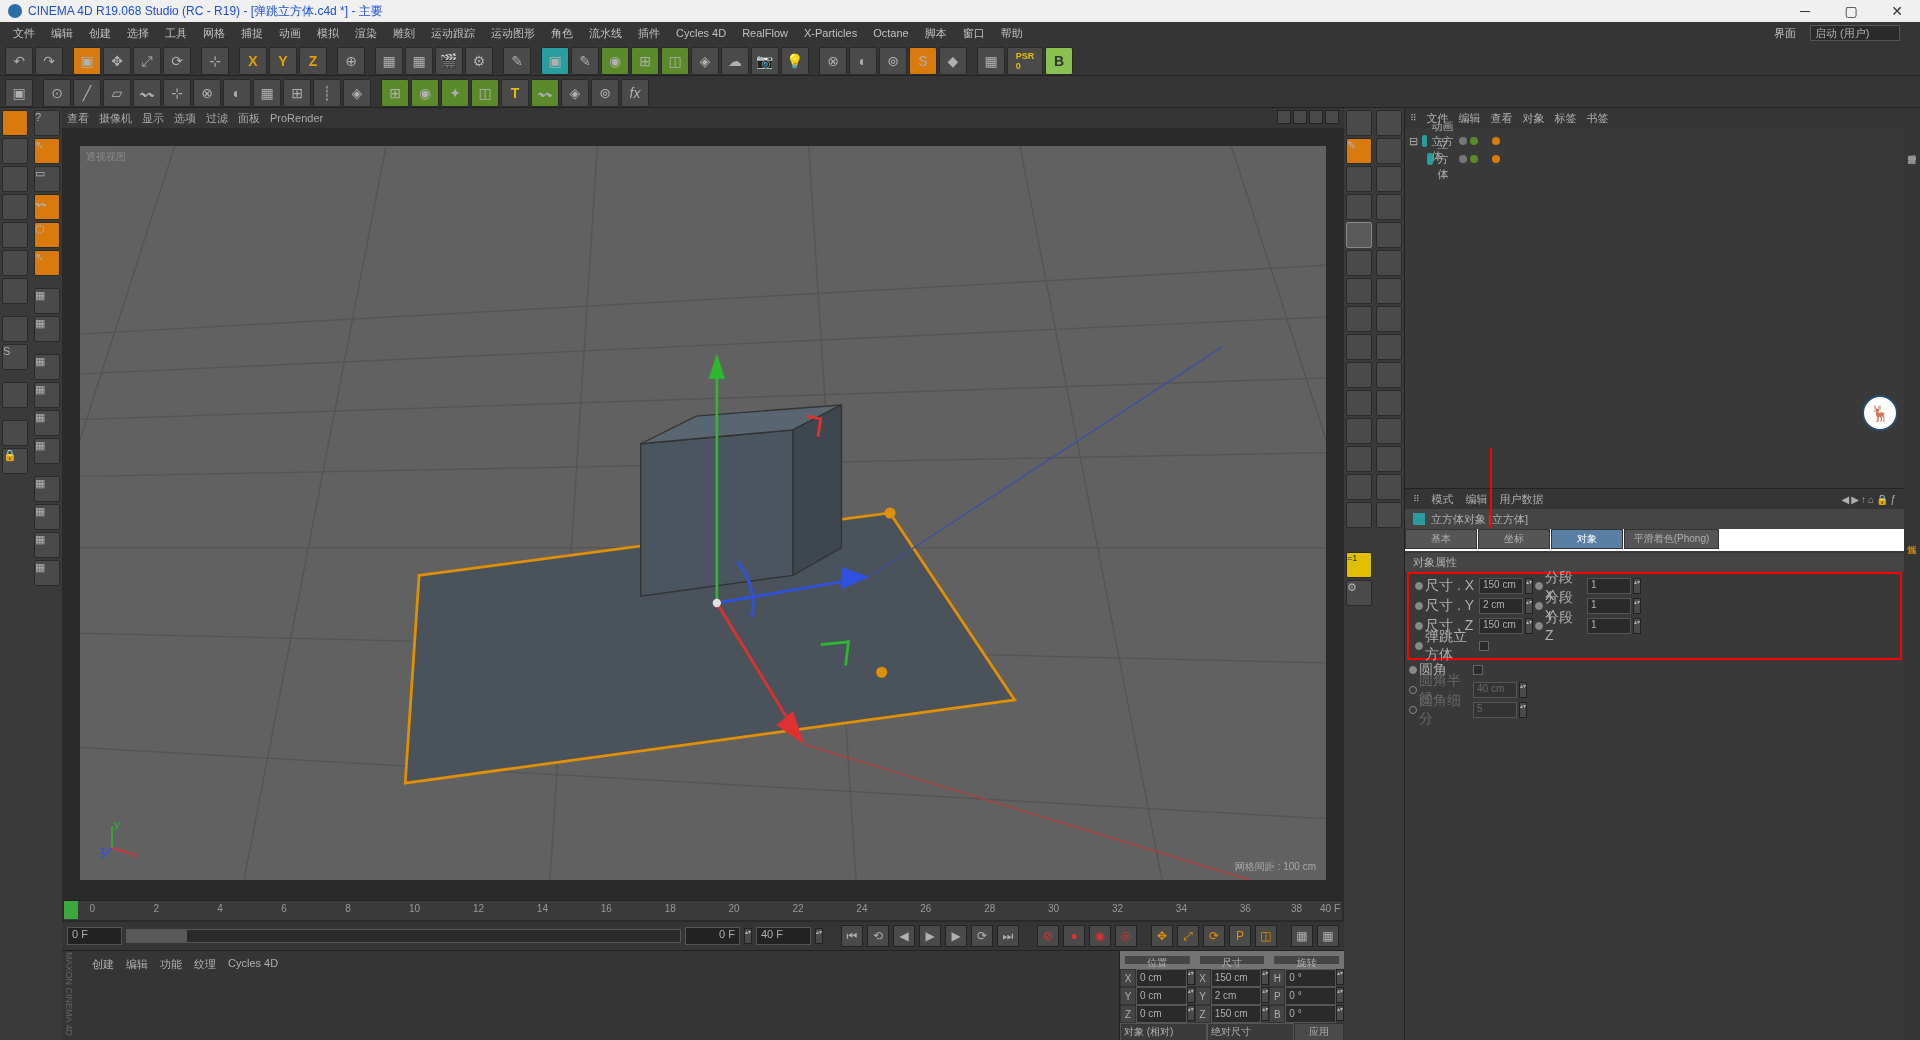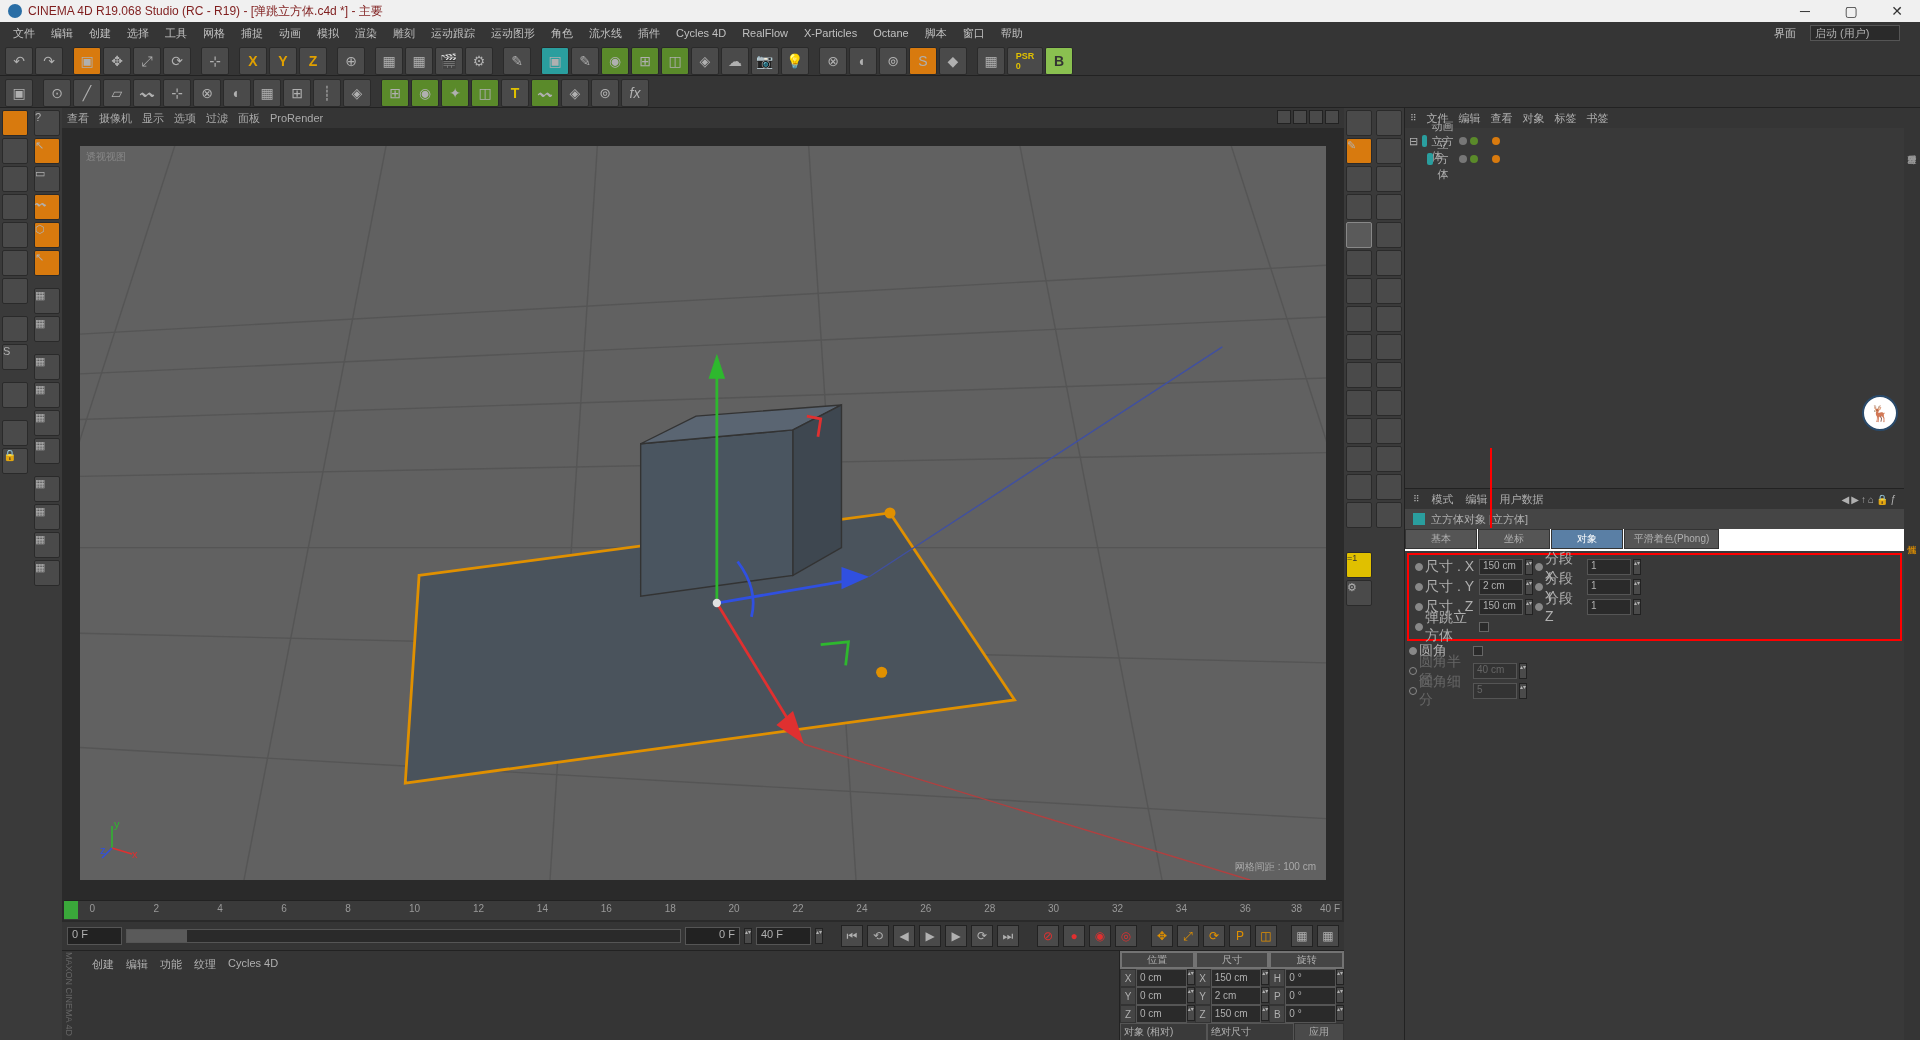--- a/index.html
+++ b/index.html
@@ -1,19 +1,19 @@
 <!DOCTYPE html>
 <html><head>
 <meta charset="utf-8">
 <style>
 * { margin: 0; padding: 0; box-sizing: border-box; font-family: "Microsoft YaHei", sans-serif; font-size: 11px; color: #b0b0b0; }
 body { background: #3a3a3a; width: 1920px; height: 1040px; overflow: hidden; position: relative; }
 .titlebar { height: 22px; background: #f0f0f0; display: flex; align-items: center; padding: 0 8px; }
 .titlebar .icon { width: 14px; height: 14px; background: #2a6ea5; border-radius: 50%; margin-right: 6px; }
-.titlebar span { color: #7f1d1d; font-size: 12px; }
+.titlebar span { color: #1d4ed8; font-size: 12px; }
 .winbtns { position: absolute; right: 0; top: 0; display: flex; }
 .winbtns div { width: 46px; height: 22px; display: flex; align-items: center; justify-content: center; color: #333; font-size: 14px; }
 .menubar { height: 22px; background: #353535; display: flex; align-items: center; padding: 0 5px; position: relative; }
 .menubar span { padding: 0 8px; color: #c0c0c0; cursor: default; }
 .menubar .right { position: absolute; right: 0; display: flex; align-items: center; }
 .toolbar { background: #353535; display: flex; align-items: center; padding: 3px 5px; gap: 2px; border-bottom: 1px solid #222; flex-wrap: wrap; }
 .tbtn { width: 24px; height: 24px; background: #4a4a4a; border: 1px solid #2a2a2a; display: inline-flex; align-items: center; justify-content: center; border-radius: 2px; font-size: 14px; }
 .tbtn.big { width: 28px; height: 28px; }
 .tsep { width: 6px; }
 .tbtn.orange { background: #d87a0e; }
@@ -75,21 +75,21 @@
 .attr-input { width: 44px; height: 16px; background: #2a2a2a; border: 1px solid #555; padding: 0 3px; font-size: 10px; }
 .spinner { width: 8px; height: 16px; background: #4a4a4a; border: 1px solid #222; font-size: 6px; line-height: 7px; text-align: center; }
 .redbox { border: 2px solid red; padding: 2px; margin: 0 2px; }
 .attr-check { width: 10px; height: 10px; background: #2a2a2a; border: 1px solid #666; }
 .disabled { color: #666; }
 .bottom-panels { display: flex; height: 90px; background: #353535; border-top: 1px solid #222; }
 .bottom-left { flex: 1; padding: 4px; }
 .bottom-left-tabs { display: flex; gap: 12px; padding: 2px 8px; }
 .coord-panel { width: 225px; background: #393939; border-left: 1px solid #222; }
 .coord-header { display: flex; height: 18px; }
-.coord-header div { flex: 1; text-align: center; font-size: 10px; background: #454545; border: 2px solid #737373; }
+.coord-header div { flex: 1; text-align: center; font-size: 10px; background: #454545; border: 5px solid #737373; }
 .coord-row { display: flex; height: 18px; }
 .coord-lbl { width: 16px; text-align: center; font-size: 10px; background: #454545; line-height: 17px; border: 1px solid #333; }
 .coord-in { flex: 1; background: #2a2a2a; border: 1px solid #555; padding: 0 3px; font-size: 10px; line-height: 16px; }
 .coord-footer { display: flex; height: 18px; }
 .coord-sel { flex: 1; background: #3a3a3a; border: 1px solid #555; font-size: 10px; padding: 0 3px; line-height: 16px; }
 .apply-btn { width: 50px; background: #4a4a4a; border: 1px solid #333; text-align: center; font-size: 10px; line-height: 16px; }
 .sidetext { position: absolute; writing-mode: vertical-rl; font-size: 9px; color: #666; }
 .farright { width: 16px; background: #353535; position: relative; }
 .watermark { position: absolute; right: 22px; top: 395px; width: 36px; height: 36px; border-radius: 50%; background: #fff; border: 2px solid #2a4a6a; z-index: 100; display: flex; align-items: center; justify-content: center; font-size: 16px; color: #333; }
 .nav-arrows { position: absolute; right: 40px; top: 425px; display: flex; gap: 2px; align-items: center; }
@@ -538,20 +538,21 @@
         <div class="cube-ico"></div>
         <span>立方体对象 [立方体]</span>
       </div>
       <div class="attr-tabs">
         <div class="attr-tab">基本</div>
         <div class="attr-tab">坐标</div>
         <div class="attr-tab active">对象</div>
         <div class="attr-tab wide">平滑着色(Phong)</div>
       </div>
       <div class="attr-section">
+        <div class="attr-sec-title">对象属性</div>
         <div class="redbox">
           <div class="attr-row">
             <div class="attr-radio on"></div>
             <div class="attr-lbl">尺寸 . X</div>
             <div class="attr-input">150 cm</div>
             <div class="spinner">▴▾</div>
             <div class="attr-radio on"></div>
             <div class="attr-lbl" style="width:40px">分段 X</div>
             <div class="attr-input">1</div>
             <div class="spinner">▴▾</div>

